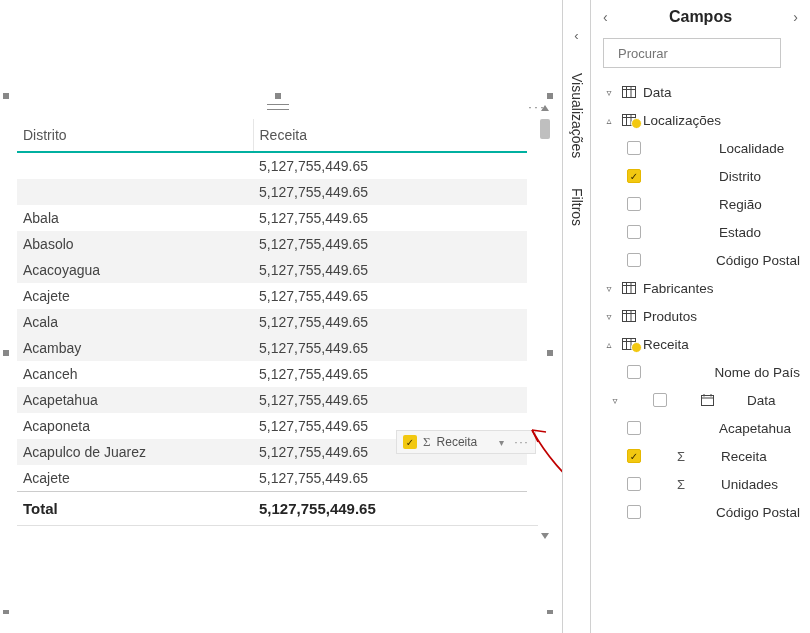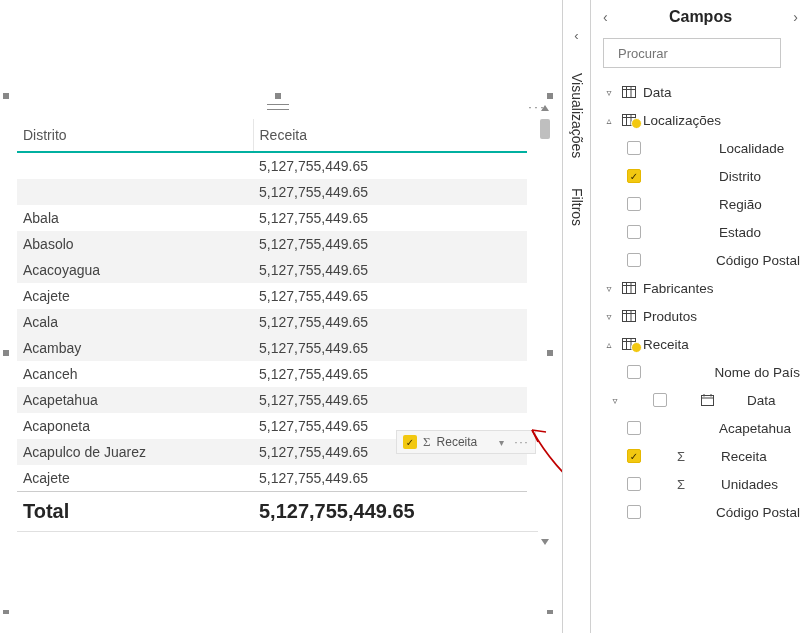--- a/index.html
+++ b/index.html
@@ -91,21 +91,21 @@
     font-size: 14px;
     color: #444;
     white-space: nowrap;
     overflow: hidden;
     text-overflow: ellipsis;
   }
   tbody tr.alt td { background: #f3f3f3; }
   tfoot td {
     padding: 8px 6px;
     font-weight: 700;
-    font-size: 20px;
+    font-size: 15px;
     border-top: 1px solid #ccc;
     margin-left: 16px;
   }
   .vscroll {
     position: absolute;
     right: -12px;
     top: 0;
     width: 10px;
     height: 100%;
     background: transparent;

